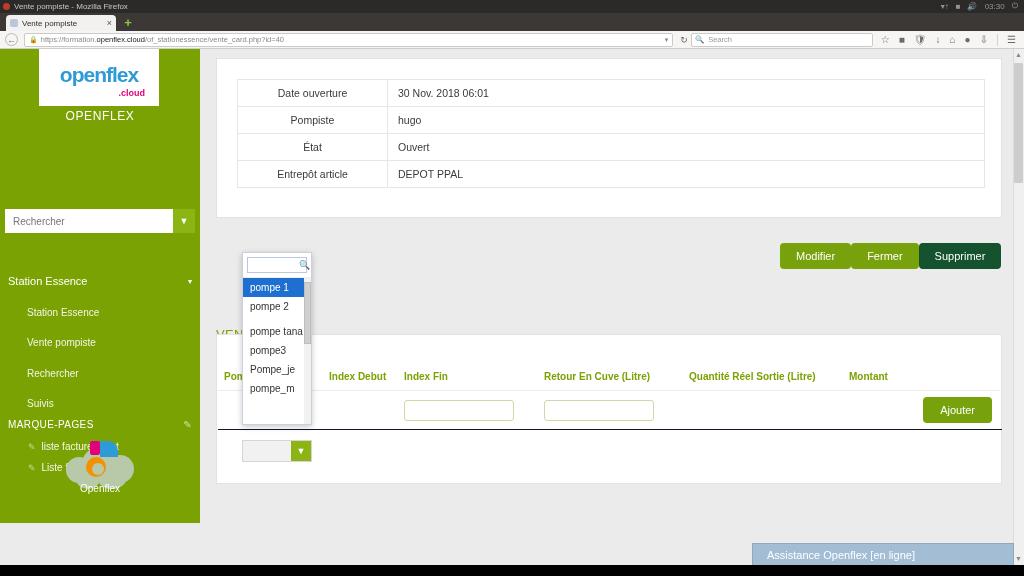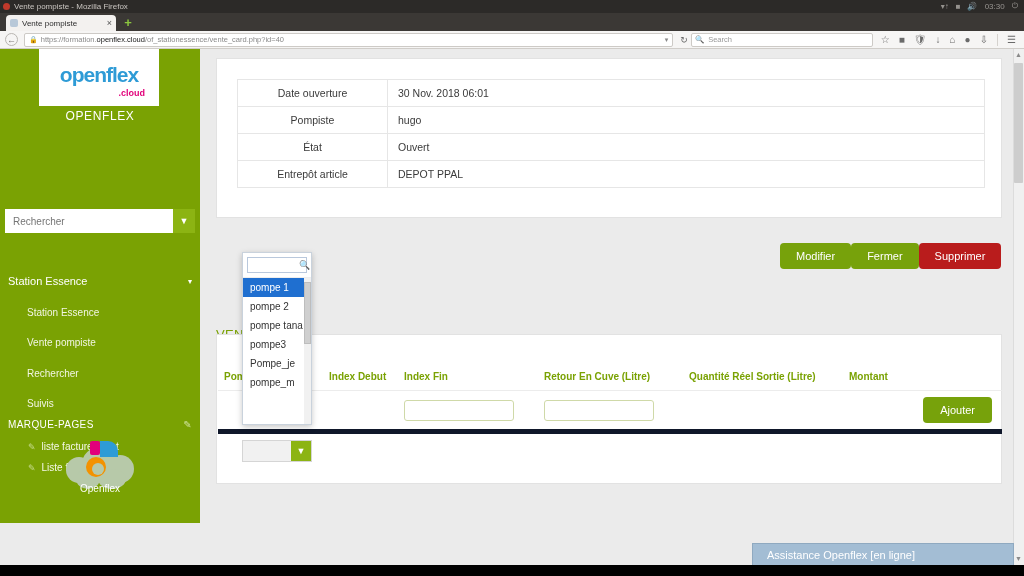--- a/index.html
+++ b/index.html
@@ -146,41 +146,41 @@
   }
   table.kv td.k { width: 150px; text-align: center; }
 
   .btnrow { position: absolute; left: 580px; top: 194px; display: flex; }
   .btn {
     height: 26px; padding: 0 16px; border-radius: 4px; border: none; color: #fff;
     font-size: 11px; font-family: "Liberation Sans", sans-serif; cursor: pointer;
     display: flex; align-items: center; justify-content: center;
   }
   .btn-green { background: #77a20b; }
-  .btn-red { background: #b91c1c; }
+  .btn-red { background: #14532d; }
 
   .sect-title {
     position: absolute; left: 16px; top: 278px; font-size: 13px; color: #7aa203;
     letter-spacing: .3px;
   }
 
   .tabs { position: absolute; left: 22px; top: 303px; display: flex; gap: 0; }
   .tab {
     height: 27px; padding: 0 18px; font-size: 11px; color: #7aa203;
     display: flex; align-items: center; background: #f3f3f3;
     border: 1px solid #e0e0e0; border-bottom: none;
   }
   .tab.active { background: #fff; border-bottom: 1px solid #fff; }
 
   table.grid { position: absolute; left: 1px; top: 28px; width: 784px; border-collapse: collapse; }
   table.grid th {
     font-size: 10px; color: #7aa203; text-align: left; font-weight: bold;
     padding: 8px 6px; border-bottom: 1px solid #ececec; white-space: nowrap;
   }
-  table.grid td { padding: 6px; border-bottom: 5px solid #0f172a; }
+  table.grid td { padding: 6px; border-bottom: 1px solid #0f172a; }
   .ipt {
     width: 110px; height: 21px; border: 1px solid #cfd9a8; border-radius: 3px;
     background: #fff; outline: none; font-family: "Liberation Sans", sans-serif; font-size: 10px;
   }
   .btn-add {
     height: 26px; padding: 0 17px; background: #77a20b; color: #fff; border: none;
     border-radius: 4px; font-size: 11px; font-family: "Liberation Sans", sans-serif;
   }
 
   
@@ -196,21 +196,21 @@
     border: none; outline: none; width: 48px; font-size: 9px;
     font-family: "Liberation Sans", sans-serif;
   }
   .dd-search .mag { margin-left: auto; font-size: 9px; color: #6a6a6a; }
   .dd-list { position: relative; height: 147px; overflow: hidden; border-top: 1px solid #eee; }
   .dd-opt {
     font-size: 10px; color: #333; padding: 3px 7px; line-height: 13px;
     white-space: nowrap; overflow: hidden;
   }
   .dd-opt.sel { background: #1f6fd0; color: #fff; }
-  .dd-opt.wrap { white-space: normal; }
+  .dd-opt.wrap { white-space: normal; margin-top: 6px; }
   .dd-scroll-track {
     position: absolute; right: 0; top: 0; width: 7px; height: 147px; background: #f1f1f1;
   }
   .dd-scroll-thumb {
     position: absolute; right: 0; top: 4px; width: 7px; height: 62px; background: #cfcfcf;
     border: 1px solid #bdbdbd;
   }
   .dd-select {
     position: absolute; left: 242px; top: 391px; width: 70px; height: 22px;
     background: #f1f1f1; border: 1px solid #d5d5d5; display: flex; z-index: 41;

